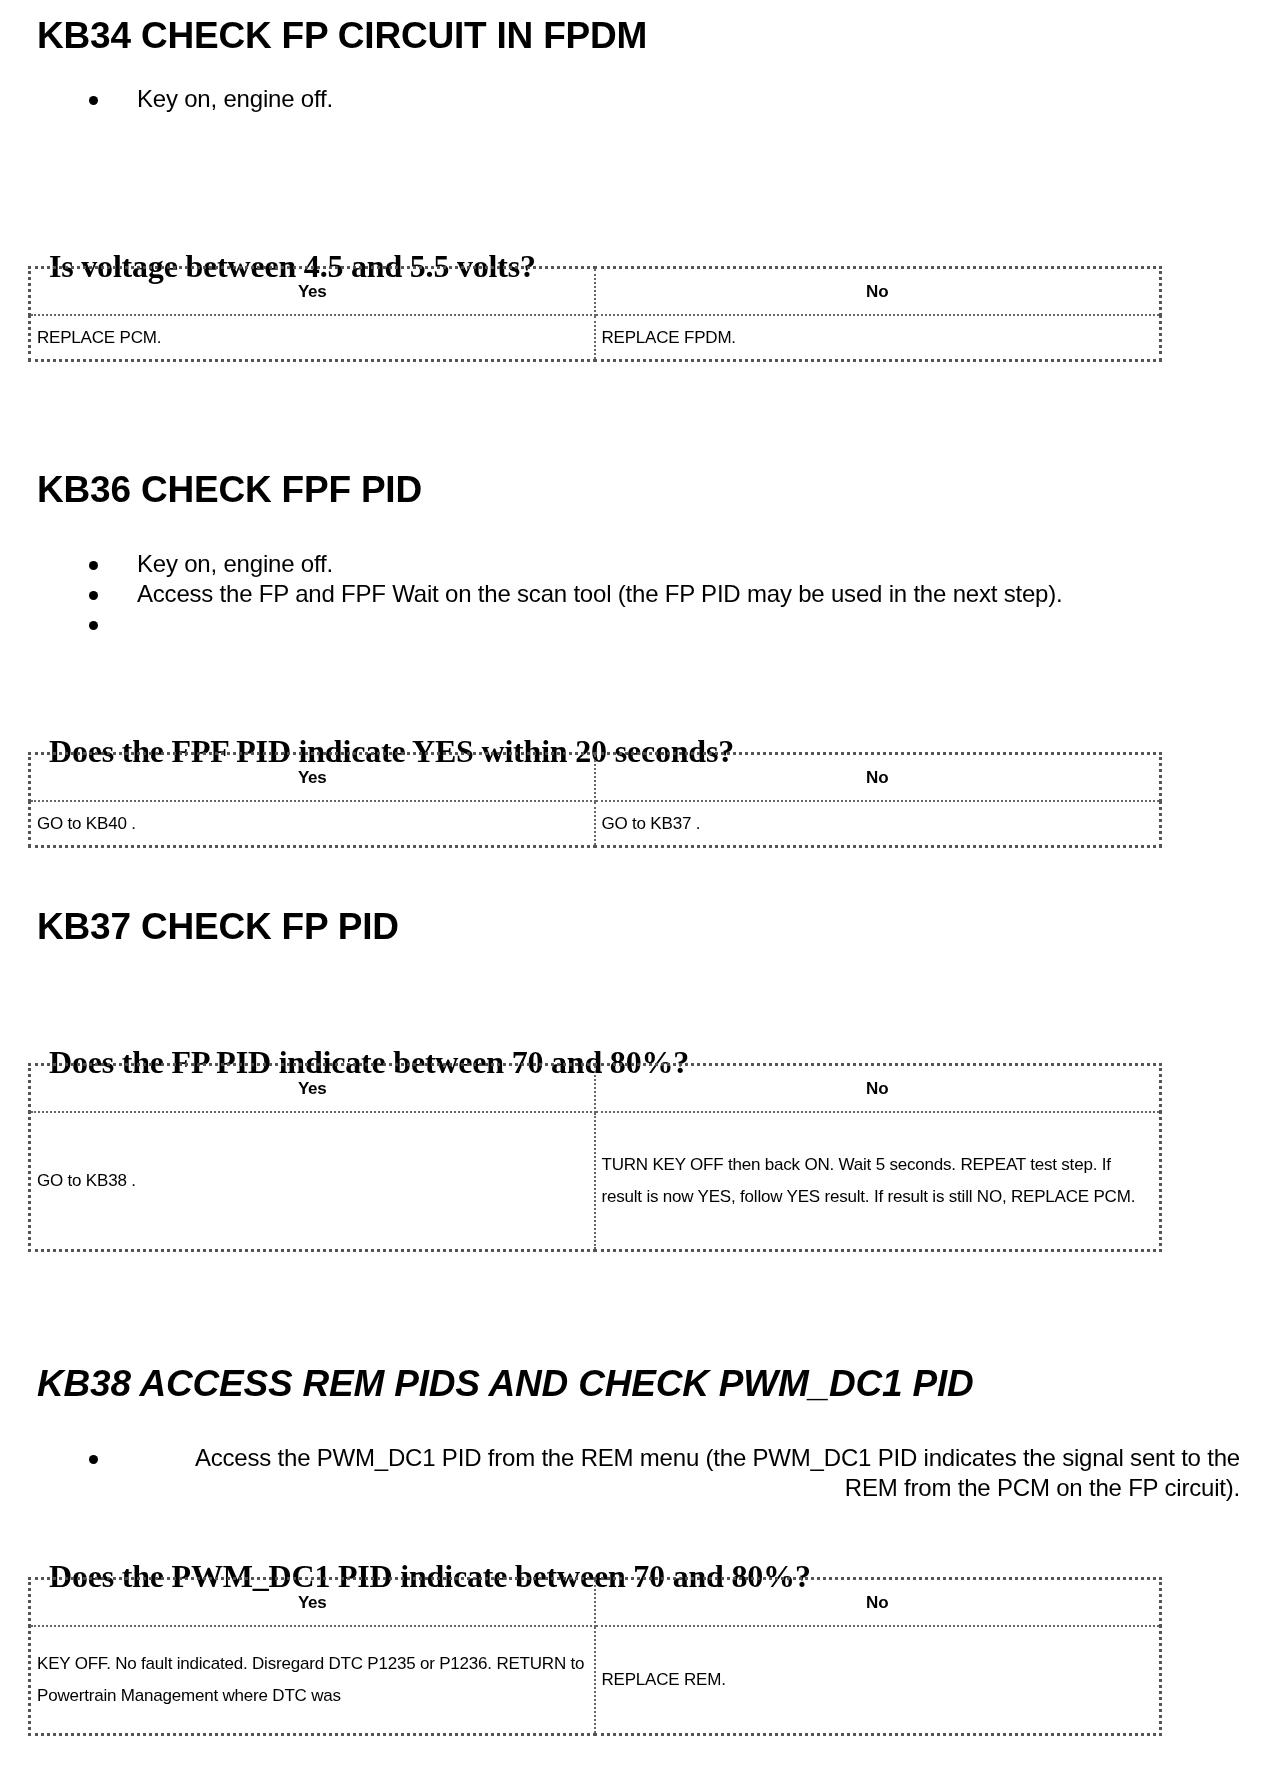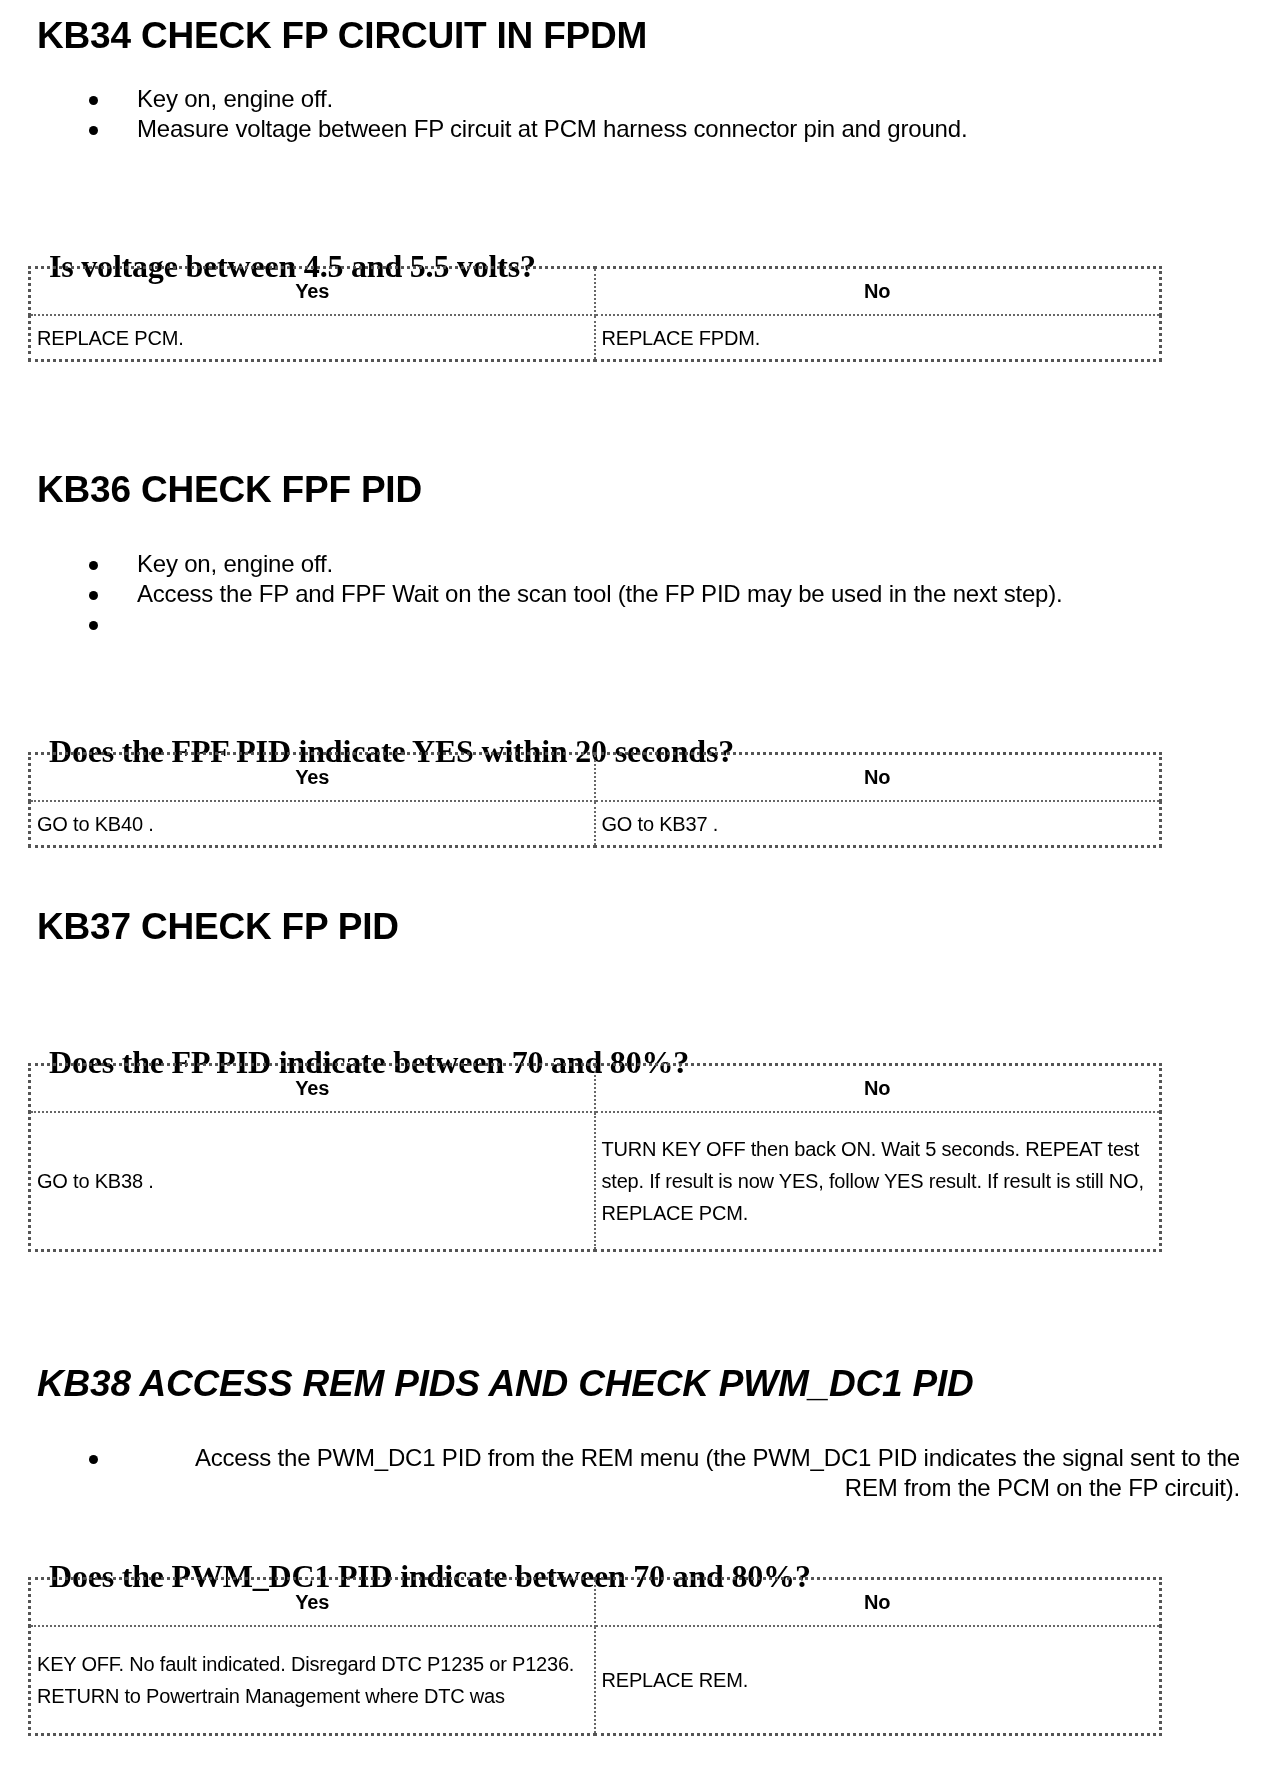--- a/index.html
+++ b/index.html
@@ -58,21 +58,21 @@
     table.yn {
       position: absolute;
       left: 28px;
       width: 1131px;
       border-collapse: collapse;
       table-layout: fixed;
       border: 3px dotted #555;
     }
     table.yn th, table.yn td {
       border: 2px dotted #666;
-      font-size: 20px;
+      font-size: 17px;
       padding: 0 6px;
       vertical-align: middle;
       letter-spacing: -0.2px;
     }
     table.yn th {
       font-weight: bold;
       text-align: center;
       height: 45px;
     }
     table.yn td {
@@ -83,21 +83,20 @@
     table.yn col.c1 { width: 565px; }
     table.yn col.c2 { width: 566px; }
   </style>
 </head>
 <body>
 
 <section class="section" style="top:0;">
   <h2 class="step-title" style="top:15px;">KB34 CHECK FP CIRCUIT IN FPDM</h2>
   <ul class="bullets" style="top:84px;">
     <li><span class="bullet-dot"></span><span>Key on, engine off.</span></li>
-    <li><span class="bullet-dot"></span><span>Measure voltage between FP circuit at PCM harness connector pin and ground.</span></li>
   </ul>
   <p class="question" style="top:236px;">Is voltage between 4.5 and 5.5 volts?</p>
   <table class="yn" style="top:266px;">
     <colgroup>
         <col class="c1">
         <col class="c2">
       </colgroup>
     <tbody>
         <tr>
       <th>Yes</th>

